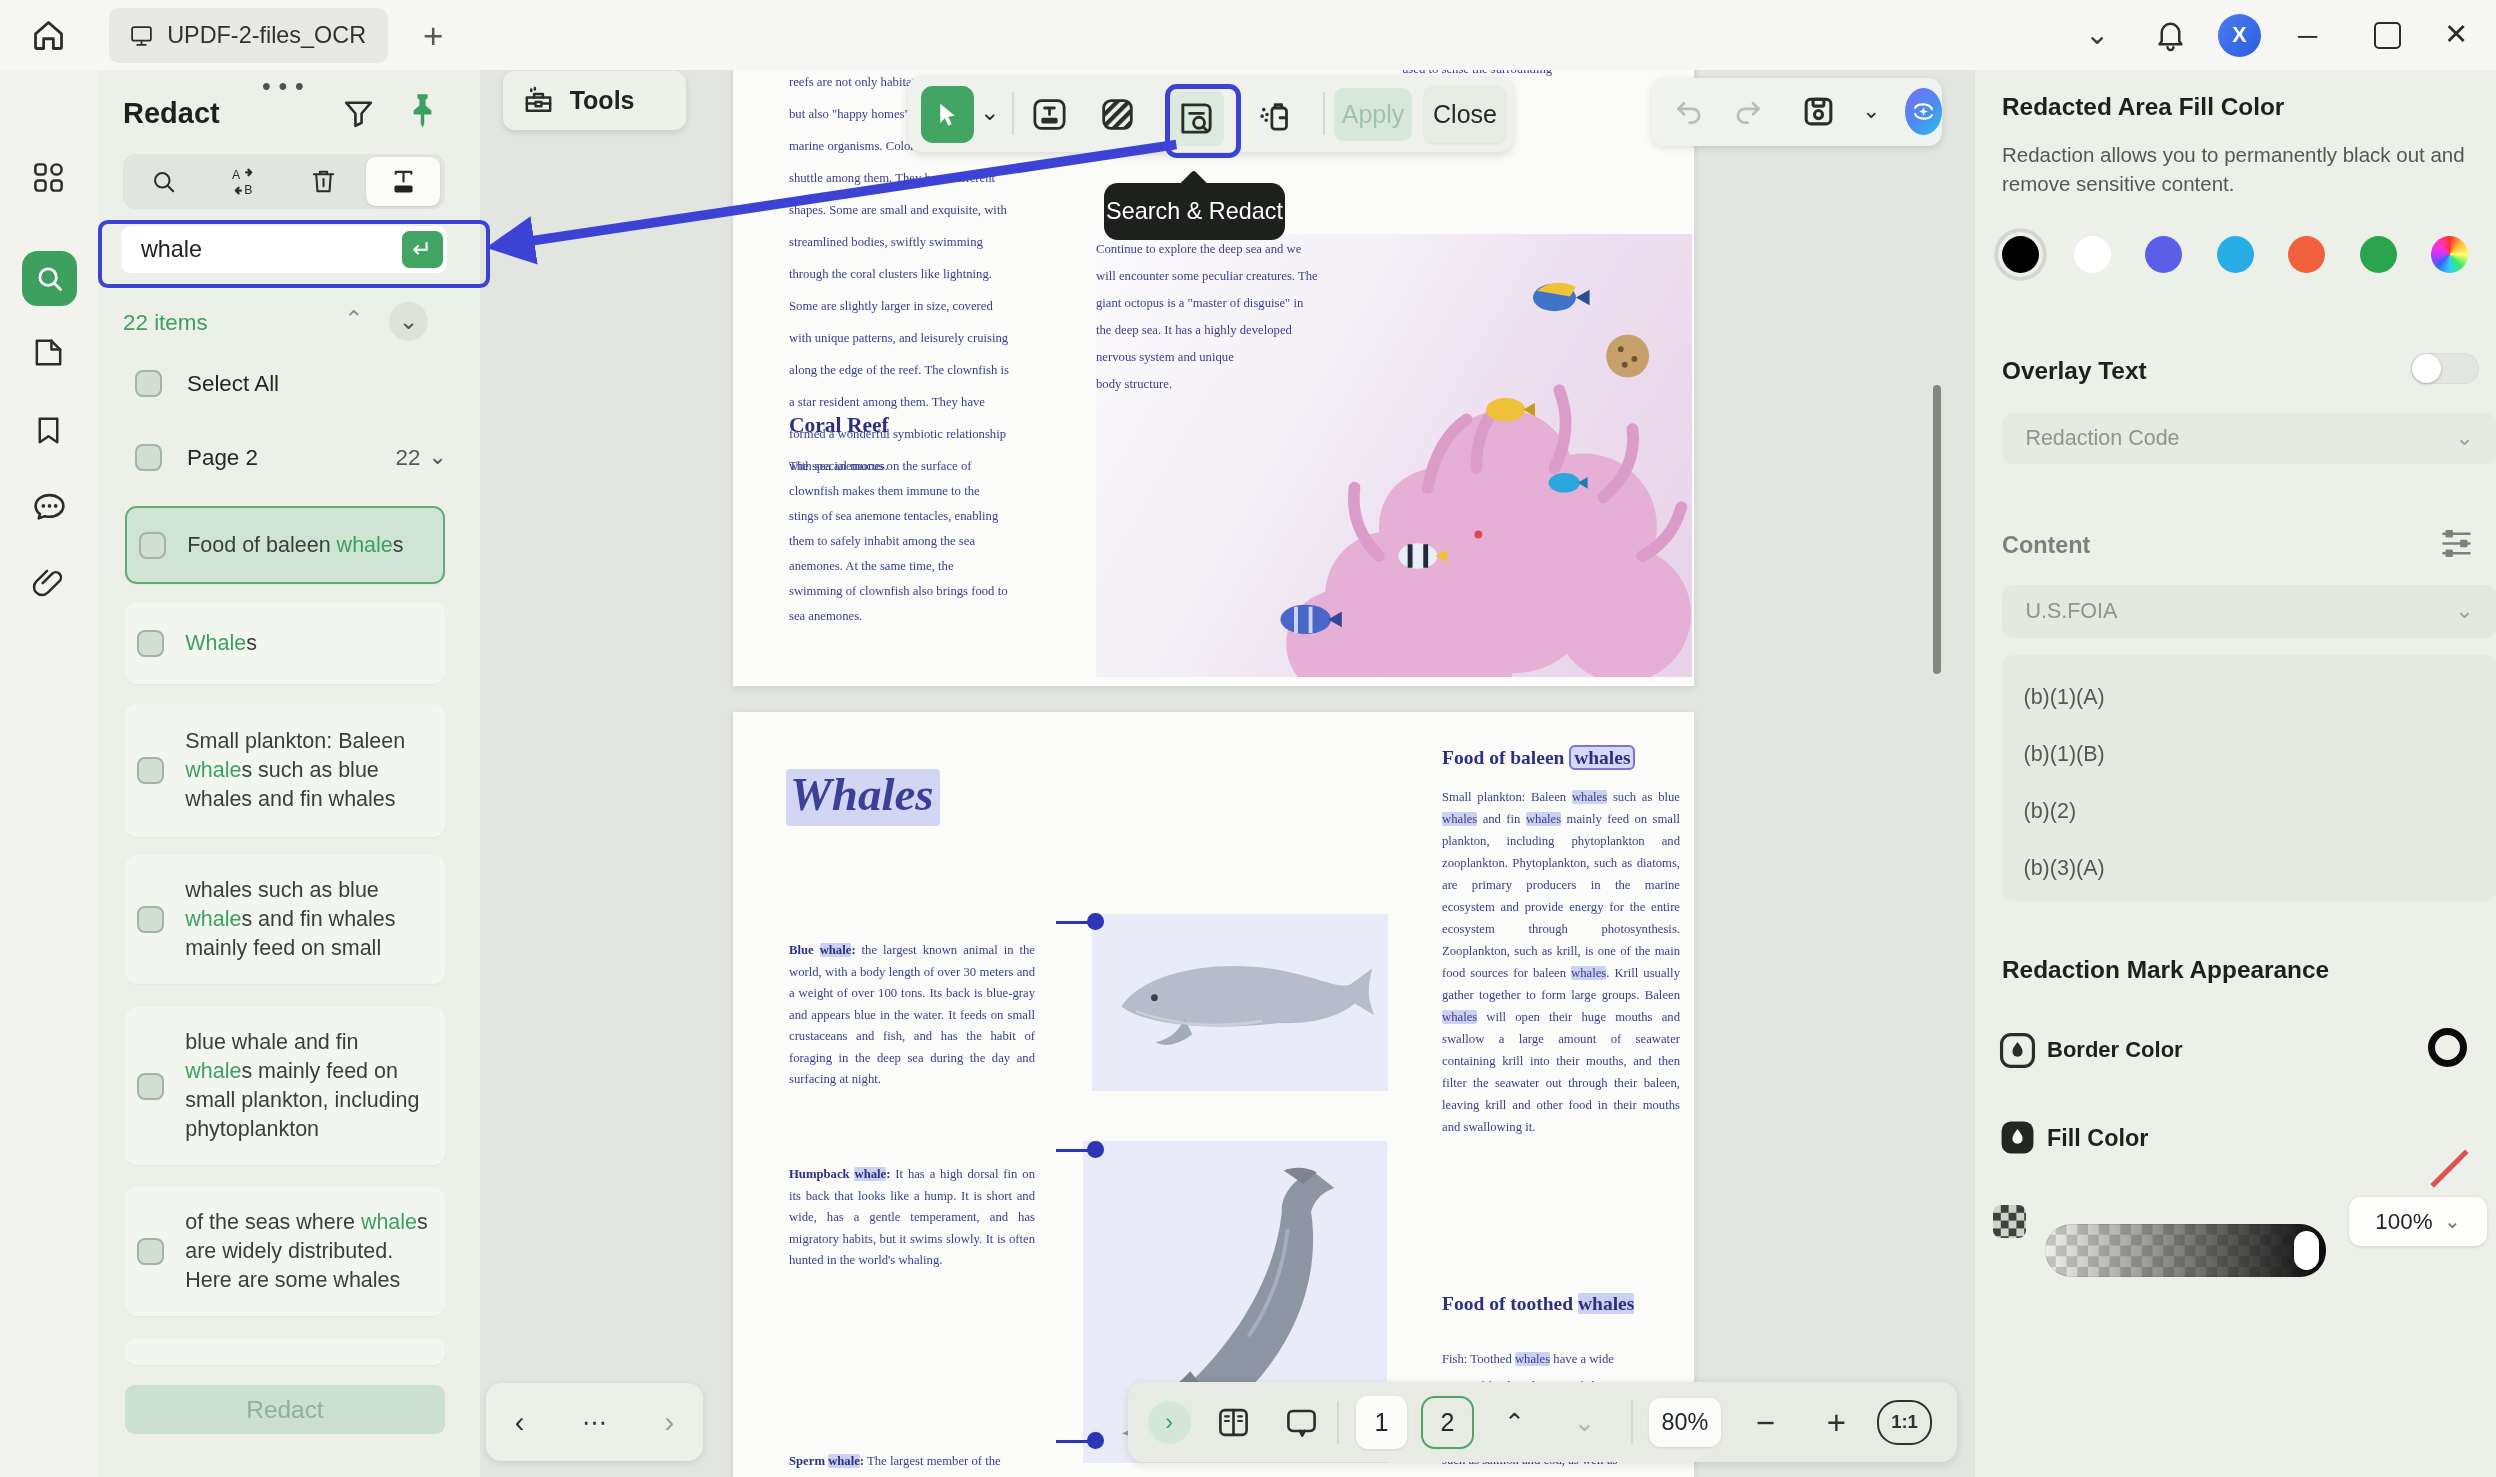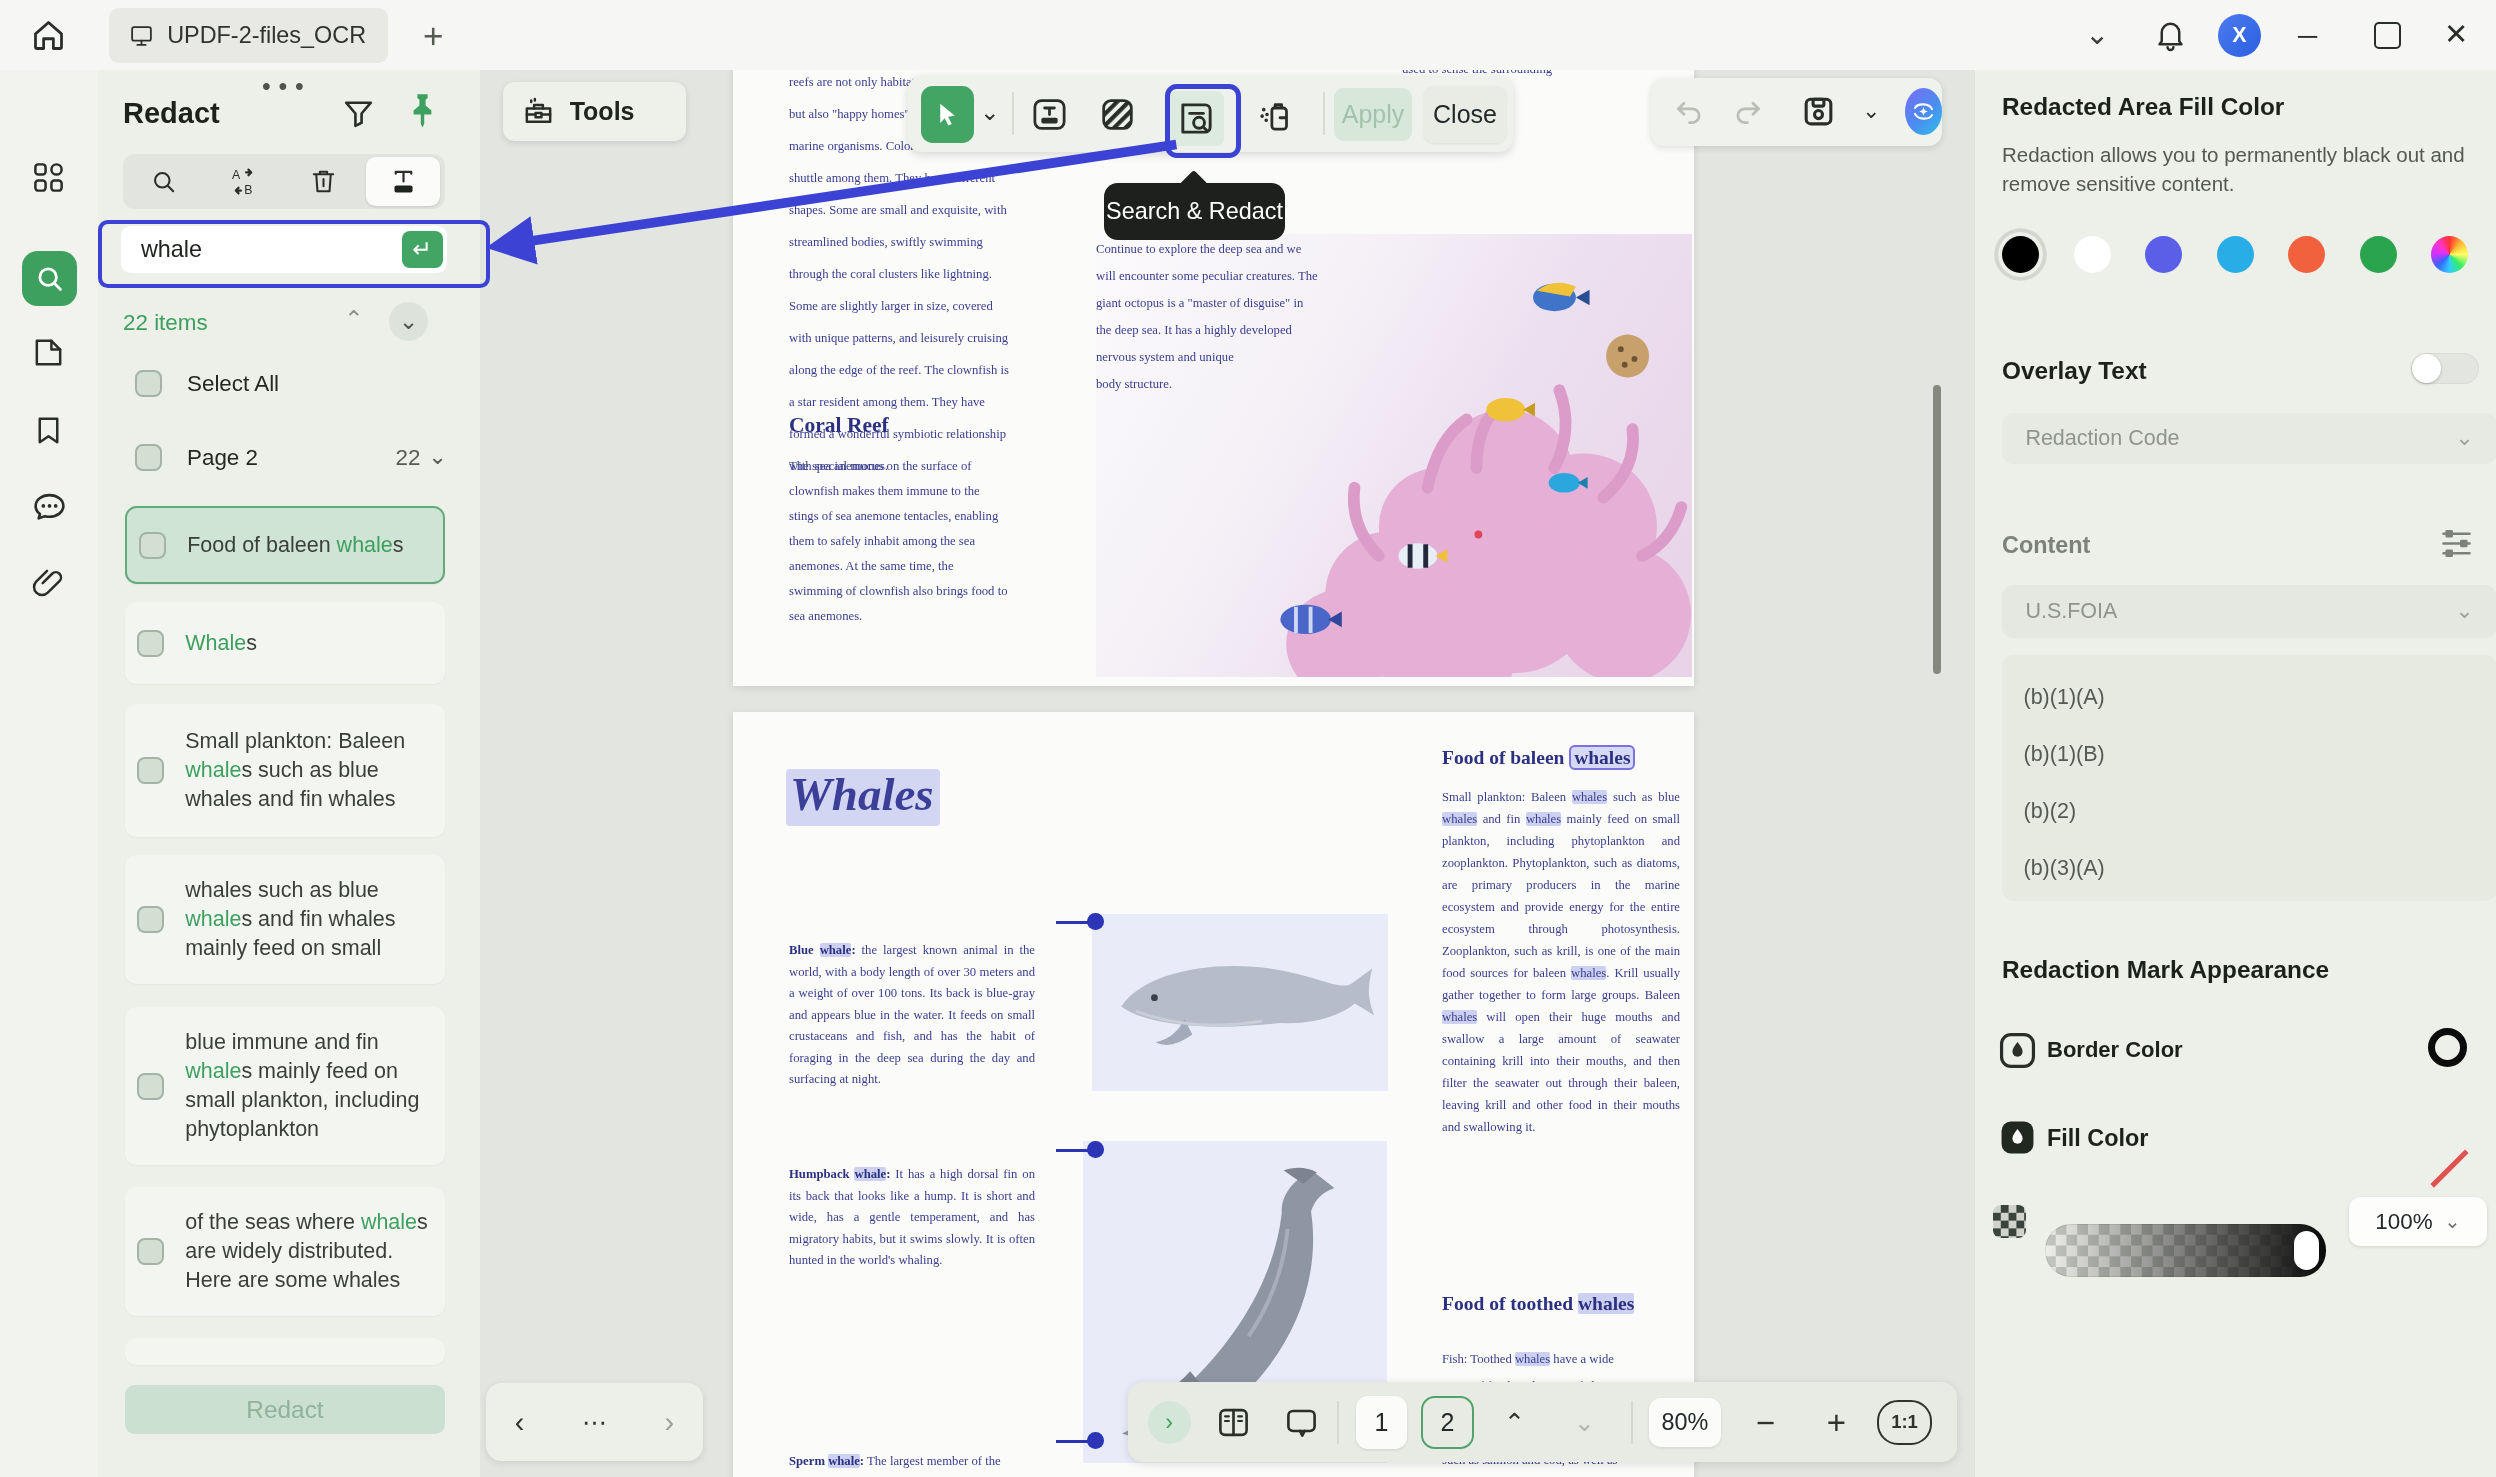--- a/index.html
+++ b/index.html
@@ -43,21 +43,21 @@
 
   
   .docarea{left:480px;top:70px;width:1494px;height:1407px;background:#e3e5e1;overflow:hidden;}
   .page{background:#fbfbf9;box-shadow:0 2px 7.8px rgba(0,0,0,.10);}
   .pdftext{font-family:"Liberation Serif",serif;color:#3a3e8e;}
   .pdf .hl{background:#ccd1f1;border-radius:2px;}
   .pdf .hlbox{background:#d6d9f5;border:2px solid #7a72dd;border-radius:5.9px;padding:0 2.9px;}
   .pdf .b{font-weight:bold;color:#2b3080;}
   .pdfh{font-family:"Liberation Serif",serif;font-weight:bold;color:#2b3080;}
   .scrollbar{left:1453px;top:315px;width:7.8px;height:289px;background:#85887f;border-radius:3.9px;}
-  .toolsbtn{left:23.4px;top:12px;width:183px;height:59px;background:#eef0ea;border-radius:11.7px;box-shadow:0 2px 5.9px rgba(0,0,0,.12);display:flex;align-items:center;gap:13.7px;padding-left:17.6px;box-sizing:border-box;font-size:25px;font-weight:600;color:#20241f;}
+  .toolsbtn{left:23.4px;top:1px;width:183px;height:59px;background:#eef0ea;border-radius:11.7px;box-shadow:0 2px 5.9px rgba(0,0,0,.12);display:flex;align-items:center;gap:13.7px;padding-left:17.6px;box-sizing:border-box;font-size:25px;font-weight:600;color:#20241f;}
   .maintb{left:428px;top:5.9px;width:605px;height:76px;background:#eff1ec;border-radius:13.7px;box-shadow:0 2.9px 9.8px rgba(0,0,0,.14);}
   .cursorbtn{left:12.7px;top:9.8px;width:53px;height:57px;background:#43a564;border-radius:11.7px;display:flex;align-items:center;justify-content:center;}
   .tdiv{width:2px;height:43px;background:#d8dbd3;top:16.6px;}
   .tbicon{top:13.7px;width:49px;height:49px;display:flex;align-items:center;justify-content:center;}
   .applybtn{left:426px;top:11.7px;width:78px;height:53px;background:#d7e7da;border-radius:9.8px;color:#a3c2ab;font-size:25px;display:flex;align-items:center;justify-content:center;}
   .closebtn{left:516px;top:9.8px;width:82px;height:57px;background:#e9ece4;border-radius:9.8px;color:#23282 2;color:#23282a;font-size:25px;display:flex;align-items:center;justify-content:center;box-shadow:0 1px 2.9px rgba(0,0,0,.08);}
   .tooltip{left:624px;top:113px;width:181px;height:57px;background:#1d201d;border-radius:13.7px;color:#fff;font-size:23.4px;display:flex;align-items:center;justify-content:center;}
   .tooltip .notch{position:absolute;left:80px;top:-8.8px;width:19.5px;height:19.5px;background:#1d201d;transform:rotate(45deg);border-radius:2.9px;}
   .undopill{left:1171px;top:7.8px;width:291px;height:68px;background:#f0f2ee;border-radius:13.7px;box-shadow:0 2px 7.8px rgba(0,0,0,.12);display:flex;align-items:center;gap:25px;padding-left:21.5px;box-sizing:border-box;}
   .aicircle{width:47px;height:47px;border-radius:50%;background:linear-gradient(135deg,#7a6cf5 0%,#4a8df0 55%,#2fc0ea 100%);display:flex;align-items:center;justify-content:center;}
@@ -248,21 +248,21 @@
       <div class="abs card" style="top:634px;height:133px;">
         <span class="cbx"></span>
         <span class="txt"><span>Small plankton: Baleen </span><span class="hl">whale</span><span>s such as blue whales and fin whales</span></span>
       </div>
       <div class="abs card" style="top:785px;height:129px;">
         <span class="cbx"></span>
         <span class="txt"><span>whales such as blue </span><span class="hl">whale</span><span>s and fin whales mainly feed on small</span></span>
       </div>
       <div class="abs card" style="top:937px;height:158px;">
         <span class="cbx"></span>
-        <span class="txt"><span>blue immune and fin </span><span class="hl">whale</span><span>s mainly feed on small plankton, including phytoplankton</span></span>
+        <span class="txt"><span>blue whale and fin </span><span class="hl">whale</span><span>s mainly feed on small plankton, including phytoplankton</span></span>
       </div>
       <div class="abs card" style="top:1117px;height:129px;">
         <span class="cbx"></span>
         <span class="txt"><span>of the seas where </span><span class="hl">whale</span><span>s are widely distributed. Here are some whales</span></span>
       </div>
       <div class="abs card" style="top:1268px;height:27px;"></div>
     </div>
 
     <div class="abs redactbtn">Redact</div>
   </div>

